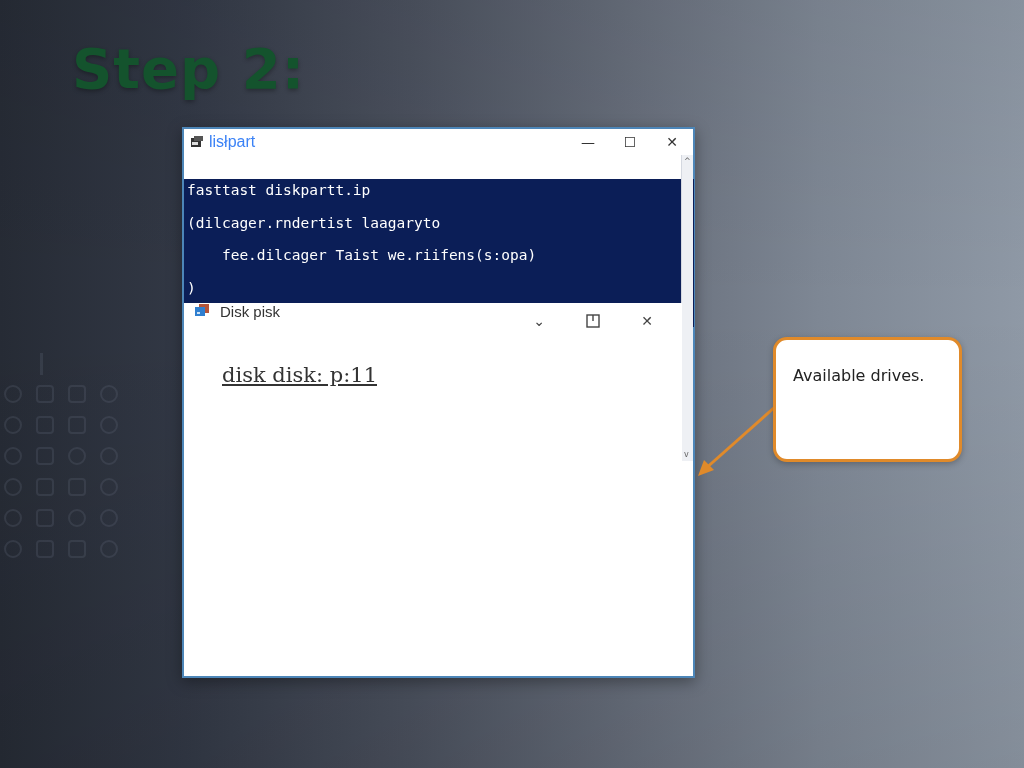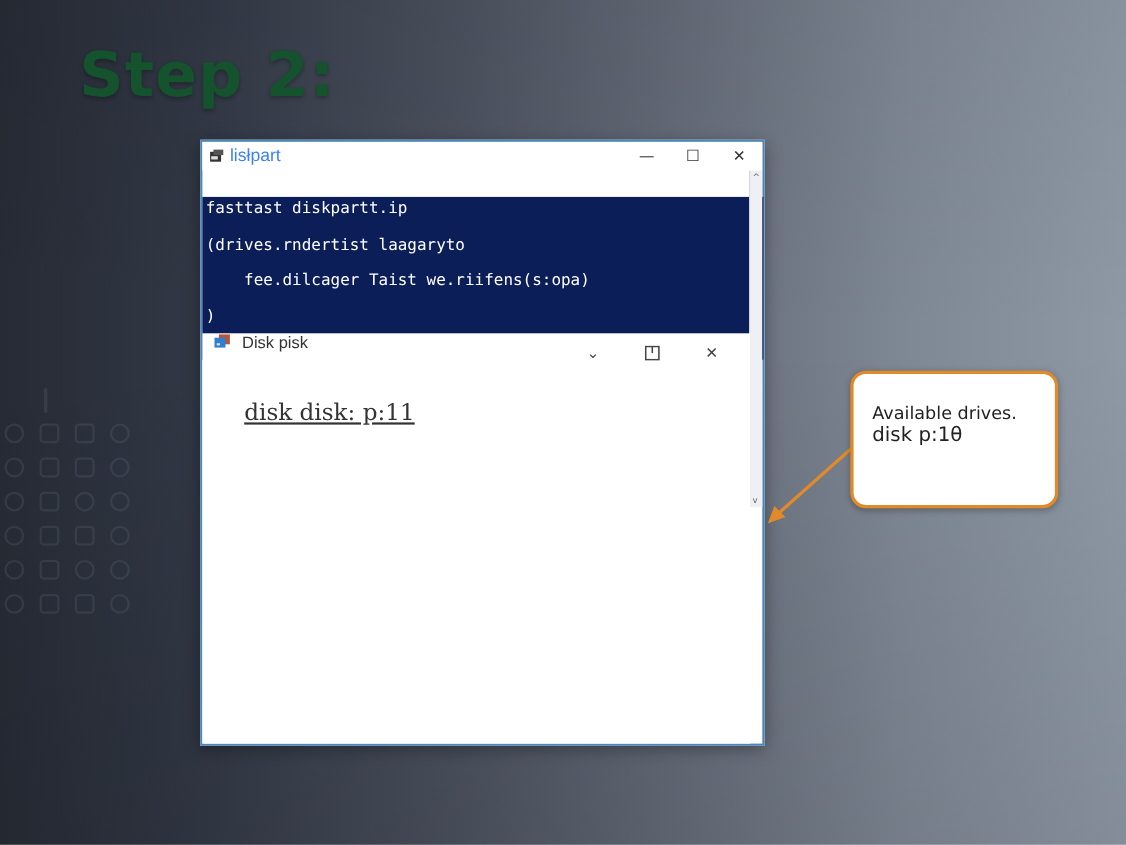--- a/index.html
+++ b/index.html
@@ -88,21 +88,21 @@
   
   .callout {
     position: absolute; left: 773px; top: 337px; width: 189px; height: 125px;
     background: #ffffff;
     border: 3px solid #e08a2a;
     border-radius: 14px;
     box-shadow: 0 2px 6px rgba(0,0,0,0.25);
     padding: 26px 0 0 17px;
     font-family: "DejaVu Sans", sans-serif; color: #222;
   }
-  .callout .heading { font-size: 16px; }
+  .callout .heading { font-size: 16px; margin-bottom: 14px; }
   .callout .value { font-size: 18px; }
   .arrow { position: absolute; left: 690px; top: 400px; width: 95px; height: 80px; }
 </style>
 </head>
 <body>
 
 <div class="bg-shade"></div>
 
 <div class="step-title">Step 2:</div>
 
@@ -150,21 +150,21 @@
         <span>☐</span>
       </div>
       <div class="win-btn">
         <span>✕</span>
       </div>
     </div>
   </div>
 
   <div class="console">
     <div class="line">fasttast diskpartt.ip</div>
-    <div class="line">(drives.rndertist laagaryto</div>
+    <div class="line">(dilcager.rndertist laagaryto</div>
     <div class="line">    fee.dilcager Taist we.riifens(s:opa)</div>
     <div class="line small">)</div>
   </div>
 
   <div class="scrollbar">
     <span class="arrow-up">^</span>
     <span class="arrow-down">v</span>
   </div>
 
   <div class="inner-window">
@@ -194,14 +194,13 @@
   </div>
 </div>
 
 <svg class="arrow" viewBox="0 0 95 80">
   <line x1="86" y1="6" x2="14" y2="70" stroke="#e08a2a" stroke-width="3"></line>
   <polygon points="8,76 14,60 24,70" fill="#e08a2a"></polygon>
 </svg>
 
 <div class="callout">
   <div class="heading">Available drives.</div>
-  <div class="value">disk p:1θ</div>
 </div>
 
 </body></html>

